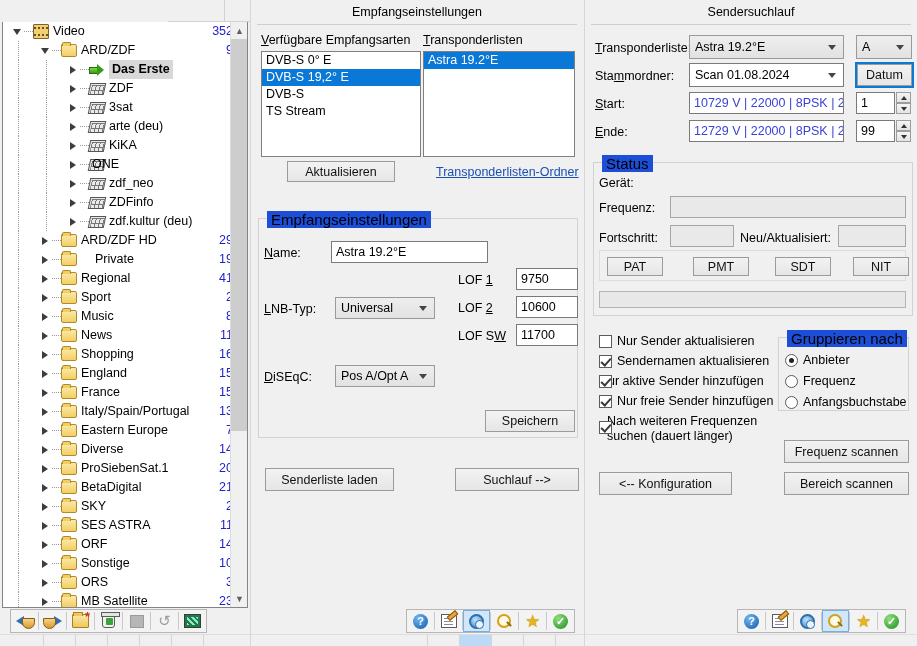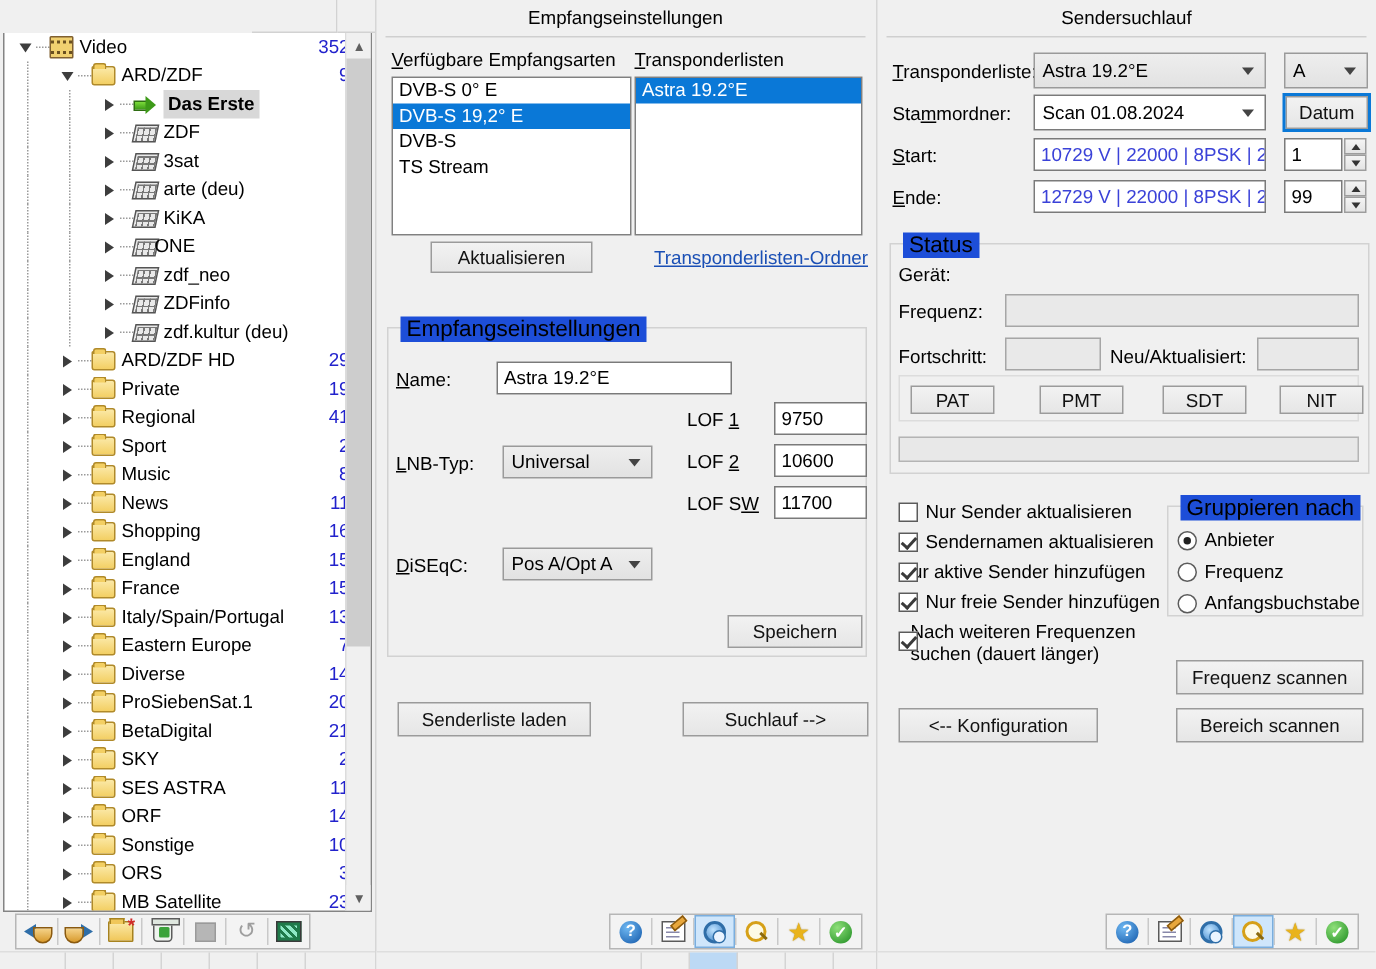--- a/index.html
+++ b/index.html
@@ -406,21 +406,21 @@
             <div class="dots" style="left: 77px;"></div>
             <div class="ico ico-chan" style="left: 86px;"></div>
             <span class="lbl" style="left: 106px;">KiKA</span>
           </div>
           <div class="row">
             <div class="vline" style="left: 15px; top: 0px; height: 19px;"></div>
             <div class="vline" style="left: 43px; top: 0px; height: 19px;"></div>
             <div class="exp closed" style="left: 66px;"></div>
             <div class="dots" style="left: 77px;"></div>
             <div class="ico ico-chan" style="left: 86px;"></div>
-            <span class="lbl" style="left: 100px; text-align: center;">ONE</span>
+            <span class="lbl" style="left: 89px; text-align: center;">ONE</span>
           </div>
           <div class="row">
             <div class="vline" style="left: 15px; top: 0px; height: 19px;"></div>
             <div class="vline" style="left: 43px; top: 0px; height: 19px;"></div>
             <div class="exp closed" style="left: 66px;"></div>
             <div class="dots" style="left: 77px;"></div>
             <div class="ico ico-chan" style="left: 86px;"></div>
             <span class="lbl" style="left: 106px;">zdf_neo</span>
           </div>
           <div class="row">
@@ -445,21 +445,21 @@
             <div class="dots" style="left: 49px;"></div>
             <div class="ico ico-folder" style="left: 58px;"></div>
             <span class="lbl" style="left: 78px;">ARD/ZDF HD</span>
             <span class="cnt">29</span>
           </div>
           <div class="row">
             <div class="vline" style="left: 15px; top: 0px; height: 19px;"></div>
             <div class="exp closed" style="left: 38px;"></div>
             <div class="dots" style="left: 49px;"></div>
             <div class="ico ico-folder" style="left: 58px;"></div>
-            <span class="lbl" style="left: 78px; text-align: center;">Private</span>
+            <span class="lbl" style="left: 92px; text-align: center;">Private</span>
             <span class="cnt">19</span>
           </div>
           <div class="row">
             <div class="vline" style="left: 15px; top: 0px; height: 19px;"></div>
             <div class="exp closed" style="left: 38px;"></div>
             <div class="dots" style="left: 49px;"></div>
             <div class="ico ico-folder" style="left: 58px;"></div>
             <span class="lbl" style="left: 78px;">Regional</span>
             <span class="cnt">41</span>
           </div>

